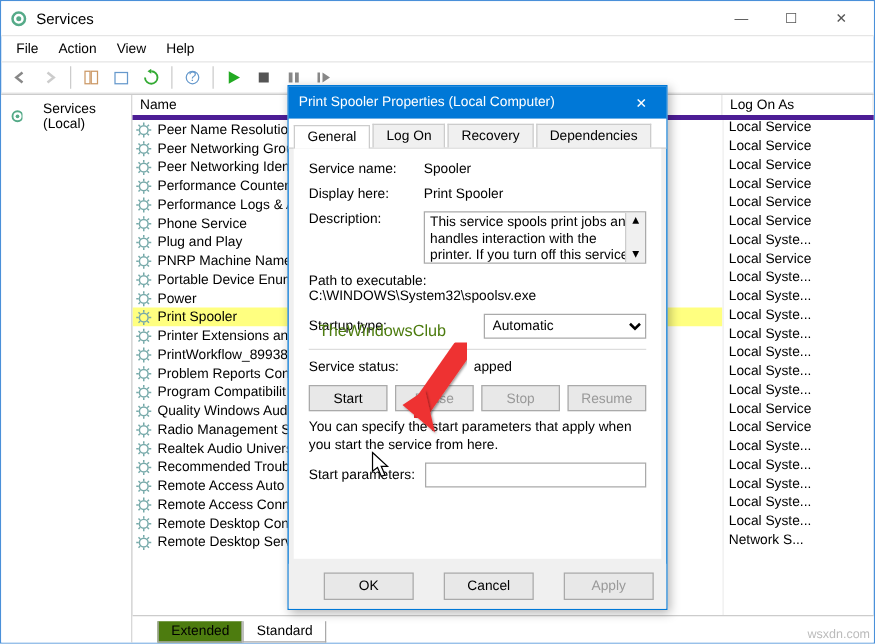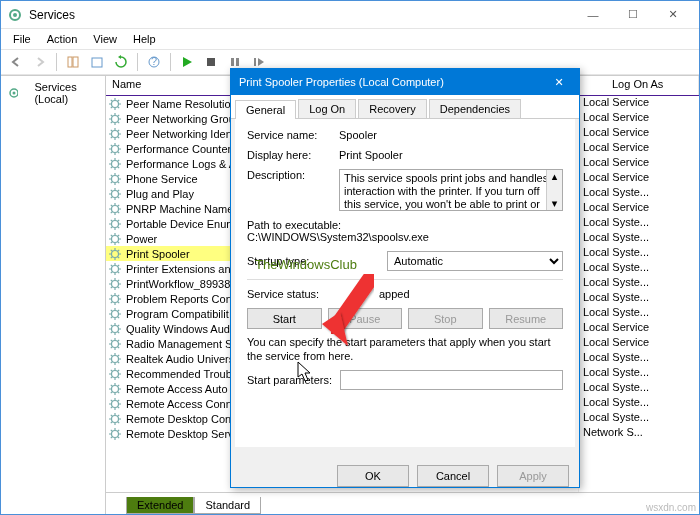--- a/index.html
+++ b/index.html
@@ -18,21 +18,21 @@
 
 .toolbar { height: 26px; border-top: 1px solid #e5e5e5; border-bottom: 1px solid #e5e5e5; display: flex; align-items: center; padding: 0 4px; gap: 2px; }
 .tbtn { width: 22px; height: 22px; border: 1px solid transparent; display: flex; align-items: center; justify-content: center; border-radius: 2px; }
 .tsep { width: 1px; height: 18px; background: #ccc; margin: 0 3px; }
 
 .content { flex: 1; display: flex; border-top: 1px solid #ccc; }
 .leftpane { width: 105px; border-right: 1px solid #ccc; background: #fff; padding: 4px; }
 .leftpane .node { display: flex; align-items: center; gap: 16px; padding: 1px 2px; }
 
 .rightpane { flex: 1; display: flex; flex-direction: column; }
-.colheaders { height: 20px; display: flex; border-bottom: 1px solid #4c1d95; background: #fff; gap: 28px; }
+.colheaders { height: 20px; display: flex; border-bottom: 4px solid #4c1d95; background: #fff; }
 .colheaders div { padding: 2px 6px; border-right: 1px solid #e5e5e5; white-space: nowrap; }
 .colheaders .c-name { width: 472px; }
 .colheaders .c-logon { flex: 1; }
 
 .listarea { flex: 1; display: flex; overflow: hidden; }
 .namecol { width: 472px; overflow: hidden; }
 .logoncol { flex: 1; overflow: hidden; border-left: 1px solid #eee; }
 
 .svcrow { height: 15px; display: flex; align-items: center; padding-left: 2px; white-space: nowrap; }
 .svcrow .gear { width: 14px; height: 14px; margin-right: 4px; flex-shrink: 0; }
@@ -40,42 +40,42 @@
 .logrow { height: 15px; padding: 0 4px; white-space: nowrap; overflow: hidden; text-overflow: ellipsis; }
 
 .bottomtabs { height: 22px; border-top: 1px solid #ccc; display: flex; align-items: flex-end; padding-left: 20px; gap: 0; background: #fff; }
 .btab { border: 1px solid #aaa; border-top: none; padding: 2px 10px; background: #4d7c0f; font-size: 11px; }
 .btab.active { background: #fff; position: relative; top: 0; }
 
 
 .gear svg { width: 14px; height: 14px; }
 
 
-.dialog { position: absolute; left: 230px; top: 68px; width: 350px; height: 420px; border: 1px solid #0078d7; background: #f0f0f0; box-shadow: 2px 2px 8px rgba(0,0,0,.3); display: flex; flex-direction: column; }
+.dialog { position: absolute; left: 230px; top: 68px; width: 304px; height: 420px; border: 1px solid #0078d7; background: #f0f0f0; box-shadow: 2px 2px 8px rgba(0,0,0,.3); display: flex; flex-direction: column; }
 .dlg-title { height: 26px; background: #0078d7; color: #fff; display: flex; align-items: center; padding: 0 8px; font-size: 12px; }
 .dlg-title span { flex: 1; }
 .dlg-close { width: 24px; height: 20px; display: flex; align-items: center; justify-content: center; color: #fff; }
 .dlg-tabs { height: 24px; display: flex; align-items: flex-end; padding: 4px 4px 0 4px; background: #fff; border-bottom: 1px solid #ccc; }
 .dtab { padding: 3px 10px; border: 1px solid #ccc; border-bottom: none; margin-right: 2px; background: #f0f0f0; font-size: 11px; }
 .dtab.active { background: #fff; position: relative; top: 1px; }
 .dlg-body { flex: 1; background: #fff; margin: 0 4px 4px 4px; padding: 10px 12px; position: relative; }
 .frow { display: flex; margin-bottom: 8px; align-items: flex-start; }
 .flabel { width: 92px; flex-shrink: 0; }
 .fval { flex: 1; }
 .descbox { border: 1px solid #aaa; padding: 2px 4px; height: 42px; overflow: hidden; position: relative; font-size: 11px; line-height: 1.2; }
 .descbox .sb { position: absolute; right: 0; top: 0; bottom: 0; width: 16px; background: #f0f0f0; border-left: 1px solid #ccc; display: flex; flex-direction: column; justify-content: space-between; align-items: center; }
 select.startup { width: 100%; border: 1px solid #aaa; padding: 2px; font-size: 11px; background: #fff; }
 .hr { border-top: 1px solid #ddd; margin: 8px 0; }
 .actionbtns { display: flex; gap: 6px; margin: 6px 0; }
 .actionbtns button { flex: 1; height: 21px; border: 1px solid #aaa; background: #e8e8e8; font-size: 11px; }
 .actionbtns button:disabled { color: #999; }
 .paramrow { display: flex; align-items: center; margin-top: 6px; }
 .paramrow input { flex: 1; border: 1px solid #aaa; height: 20px; padding: 0 4px; margin-left: 8px; }
 
-.dlg-footer { height: 36px; display: flex; align-items: flex-end; justify-content: flex-end; padding: 0 10px; gap: 8px; background: #f0f0f0; }
+.dlg-footer { height: 36px; display: flex; align-items: center; justify-content: flex-end; padding: 0 10px; gap: 24px; background: #f0f0f0; }
 .dlg-footer button { width: 72px; height: 22px; border: 1px solid #aaa; background: #e8e8e8; font-size: 11px; }
 .dlg-footer button.disabled { color: #999; }
 
 .watermark { position: absolute; left: 20px; top: 138px; color: #4d7c0f; font-size: 13px; pointer-events: none; }
 
 
 .arrow { position: absolute; left: 85px; top: 155px; pointer-events: none; }
 
 
 .cursor { position: absolute; left: 62px; top: 242px; pointer-events: none; }

